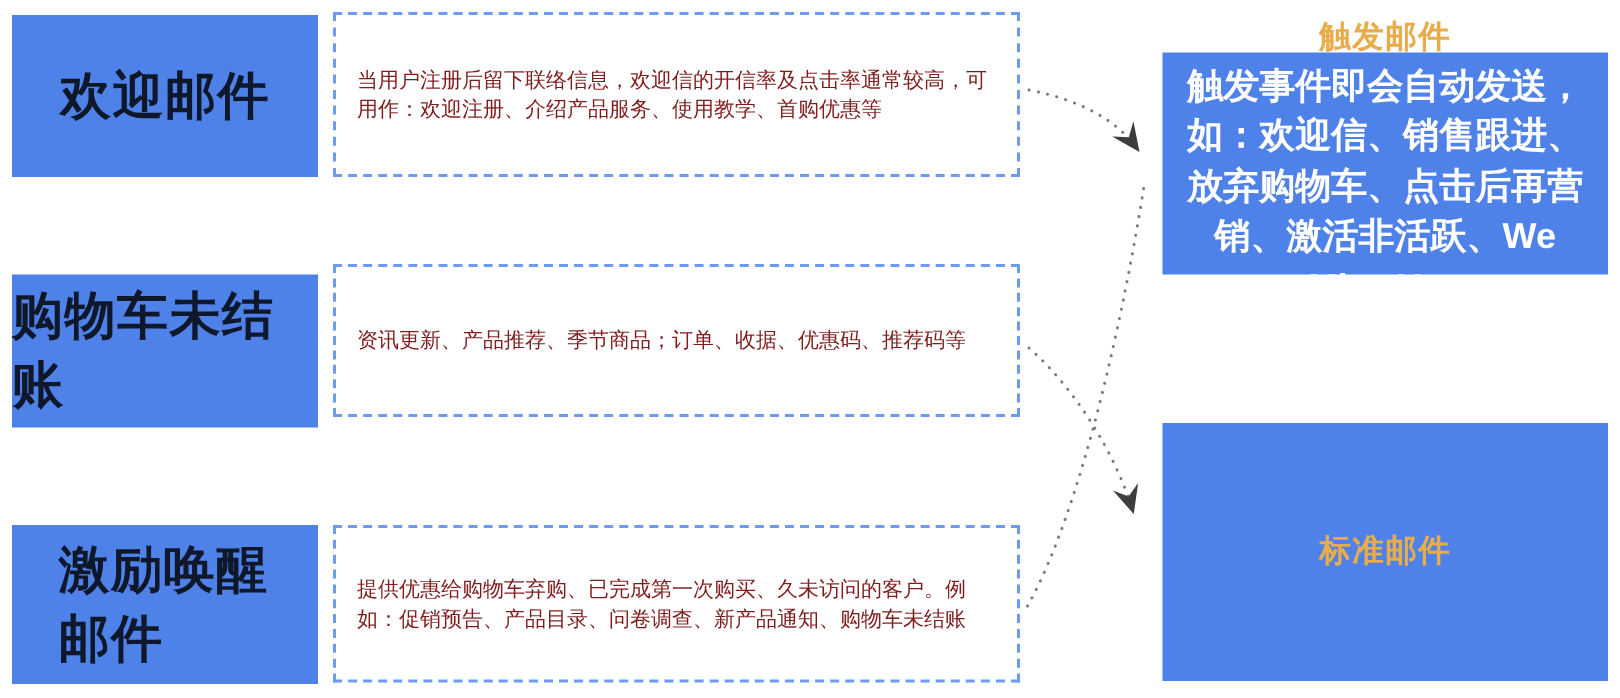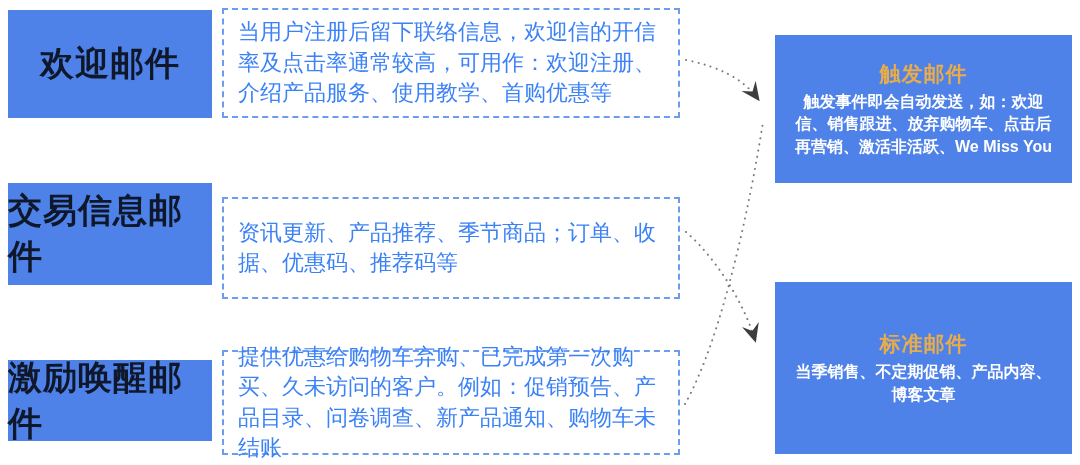--- a/index.html
+++ b/index.html
@@ -9,54 +9,54 @@
     position:relative; width:1080px; height:465px; background:#ffffff; overflow:hidden;
   }
   .label-box {
     position:absolute; left:8px; width:204px;
     background:#4F82E8; color:#0f172a;
     display:flex; align-items:center; justify-content:center;
     font-size:34px; font-weight:bold; letter-spacing:1px;
   }
   .label-box.r1 { top:10px;  height:108px; }
   .label-box.r2 { top:183px; height:102px; }
-  .label-box.r3 { top:360px; height:81px; }
+  .label-box.r3 { top:350px; height:106px;padding-left:31px; }
   .desc-box {
     position:absolute; left:222px; width:458px;
     border:2px dashed #6C9BF0; background:#ffffff;
     display:flex; align-items:center;
     padding:6px 16px 6px 14px;
-    color:#3b82f6; font-size:22px; line-height:1.38;
+    color:#7f1d1d; font-size:14px; line-height:1.38;
   }
   .desc-box.r1 { top:8px;   height:110px; }
-  .desc-box.r2 { top:197px; height:102px; }
+  .desc-box.r2 { top:176px; height:102px; }
   .desc-box.r3 { top:350px; height:105px;align-items:center; }
   .cat-box {
     position:absolute; left:775px; width:297px;
     background:#4F82E8; color:#ffffff;
     display:flex; flex-direction:column; align-items:center; justify-content:center;
     text-align:center; padding:0 14px;
   }
   .cat-box.top    { top:35px;  height:148px; }
   .cat-box.bottom { top:282px; height:172px; }
   .cat-title { color:#E8AC4A; font-size:21px; font-weight:bold; margin-bottom:3px; letter-spacing:1px; }
-  .cat-body  { font-size:16px; font-weight:bold; line-height:1.4; }
+  .cat-body  { font-size:24px; font-weight:bold; line-height:1.4; }
   svg.arrows { position:absolute; left:0; top:0; pointer-events:none; }
   .dotline { fill:none; stroke:#7B7B7B; stroke-width:2; stroke-dasharray:0.1 6.2; stroke-linecap:round; }
 </style>
 </head>
 <body>
 
 <div class="canvas">
 
   <div class="label-box r1">
     <span>欢迎邮件</span>
   </div>
   <div class="label-box r2">
-    <span>交易信息邮件</span>
+    <span>购物车未结账</span>
   </div>
   <div class="label-box r3">
     <span>激励唤醒邮件</span>
   </div>
 
   <div class="desc-box r1">
     <span>当用户注册后留下联络信息，欢迎信的开信率及点击率通常较高，可用作：欢迎注册、介绍产品服务、使用教学、首购优惠等</span>
   </div>
   <div class="desc-box r2">
     <span>资讯更新、产品推荐、季节商品；订单、收据、优惠码、推荐码等</span>
@@ -64,21 +64,20 @@
   <div class="desc-box r3">
     <span>提供优惠给购物车弃购、已完成第一次购买、久未访问的客户。例如：促销预告、产品目录、问卷调查、新产品通知、购物车未结账</span>
   </div>
 
   <div class="cat-box top">
     <div class="cat-title">触发邮件</div>
     <div class="cat-body">触发事件即会自动发送，如：欢迎信、销售跟进、放弃购物车、点击后再营销、激活非活跃、We Miss You</div>
   </div>
   <div class="cat-box bottom">
     <div class="cat-title">标准邮件</div>
-    <div class="cat-body">当季销售、不定期促销、产品内容、博客文章</div>
   </div>
 
   <svg class="arrows" width="1080" height="465" viewBox="0 0 1080 465">
     <defs>
       <marker id="ah" viewBox="0 0 10 10" refX="8.5" refY="5" markerWidth="9.5" markerHeight="9.5" orient="auto">
         <path d="M0,0.4 L10,5 L0,9.6 L3.6,5 Z" fill="#3d3d3d"></path>
       </marker>
     </defs>
     <path class="dotline" marker-end="url(#ah)" d="M686,60 Q737,70 758,99"></path>
     <path class="dotline" d="M685,404 C722,338 750,205 763,122"></path>

